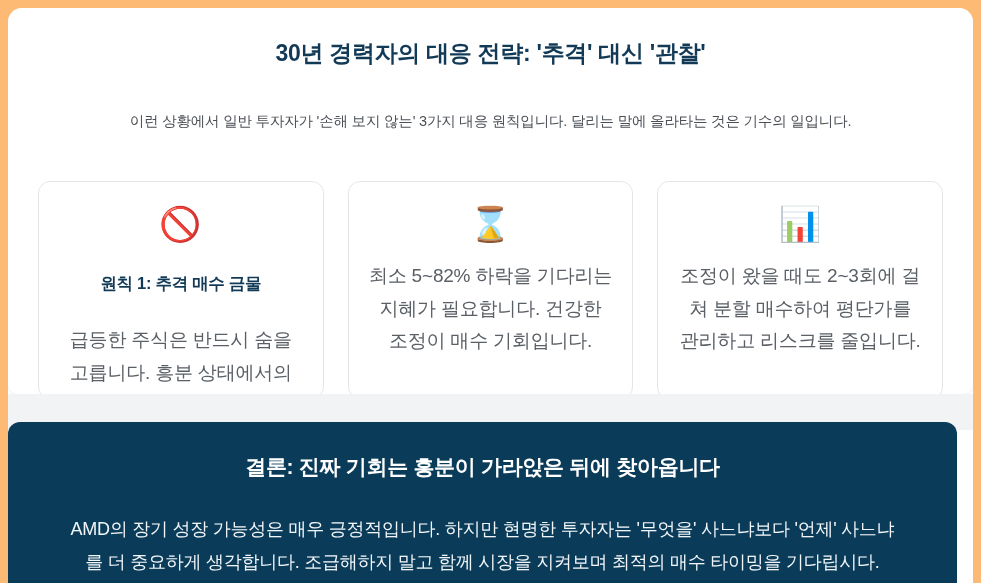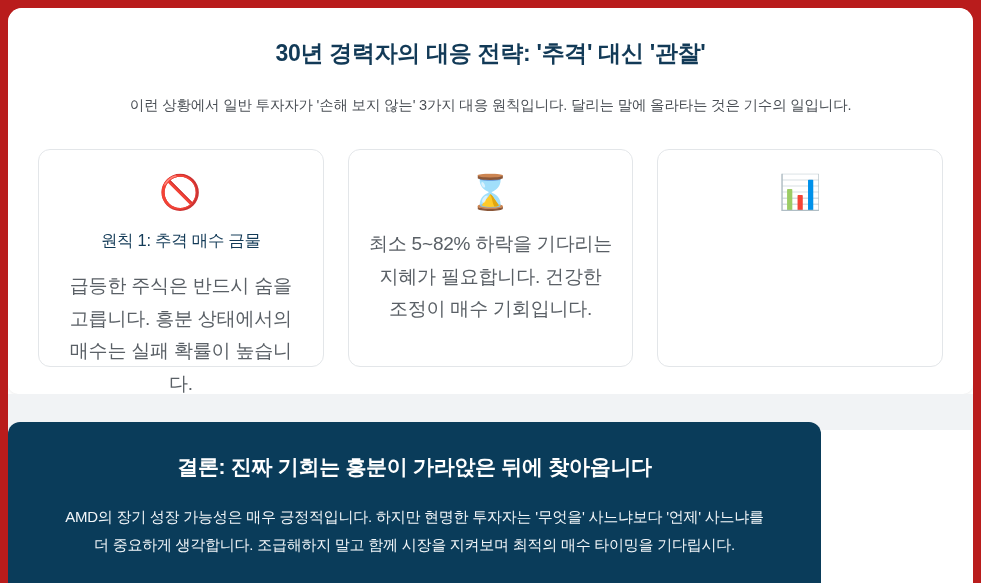--- a/index.html
+++ b/index.html
@@ -9,21 +9,21 @@
     height: 583px;
     overflow: hidden;
     background: #111417;
     font-family: "Liberation Sans", "DejaVu Sans", sans-serif;
   }
 
   #page {
     position: relative;
     width: 981px;
     height: 583px;
-    background: #b91c1c;
+    background: #fdba74;
     box-sizing: border-box;
   }
 
   .sheet {
     position: absolute;
     left: 8px;
     top: 8px;
     width: 965px;
     height: 575px;
     background: #ffffff;
@@ -48,21 +48,21 @@
     margin: 0;
     padding-top: 30px;
     text-align: center;
     font-size: 23px;
     font-weight: bold;
     color: #123a57;
     letter-spacing: -0.3px;
   }
 
   .section-subtitle {
-    margin: 0;
+    margin: 16px;
     padding-top: 27px;
     text-align: center;
     font-size: 14.5px;
     color: #4a4f55;
     letter-spacing: -0.2px;
   }
 
   .cards {
     display: flex;
     gap: 24px;
@@ -82,24 +82,24 @@
   }
 
   .card-icon {
     font-size: 34px;
     line-height: 40px;
     display: block;
     height: 42px;
   }
 
   .card-title {
-    margin: 4px;
+    margin: 15px;
     padding-top: 12px;
     font-size: 16.5px;
-    font-weight: normal;
+    font-weight: bold;
     color: #123a57;
     letter-spacing: -0.3px;
   }
 
   .card-body {
     margin: 0;
     padding-top: 14px;
     font-size: 19px;
     line-height: 1.72;
     color: #5a6066;
@@ -114,43 +114,43 @@
     width: 965px;
     height: 36px;
     background: #f1f3f5;
   }
 
   
   .conclusion {
     position: absolute;
     left: 8px;
     top: 422px;
-    width: 813px;
+    width: 949px;
     height: 161px;
     background: #0a3c5a;
     border-radius: 12px 12px 0 0;
     box-sizing: border-box;
     padding: 0 48px;
   }
 
   .conclusion-title {
     margin: 0;
     padding-top: 31px;
     text-align: center;
     font-size: 21px;
     font-weight: bold;
     color: #ffffff;
     letter-spacing: -0.3px;
   }
 
   .conclusion-body {
-    margin: 0;
+    margin: 10px;
     padding-top: 22px;
     text-align: center;
-    font-size: 15px;
+    font-size: 18px;
     line-height: 1.85;
     color: #f2f6f9;
     letter-spacing: -0.25px;
   }
 </style>
 </head>
 <body>
 
 <div id="page">
 
@@ -169,20 +169,21 @@
           <p class="card-body">급등한 주식은 반드시 숨을 고릅니다. 흥분 상태에서의 매수는 실패 확률이 높습니다.</p>
         </div>
 
         <div class="card">
           <span class="card-icon">⌛</span>
           <p class="card-body">최소 5~82% 하락을 기다리는 지혜가 필요합니다. 건강한 조정이 매수 기회입니다.</p>
         </div>
 
         <div class="card">
           <span class="card-icon">📊</span>
+          <p class="card-body">조정이 왔을 때도 2~3회에 걸쳐 분할 매수하여 평단가를 관리하고 리스크를 줄입니다.</p>
         </div>
 
       </div>
     </section>
 
     <div class="gap-band"></div>
 
   </div>
 
   <section class="conclusion">

